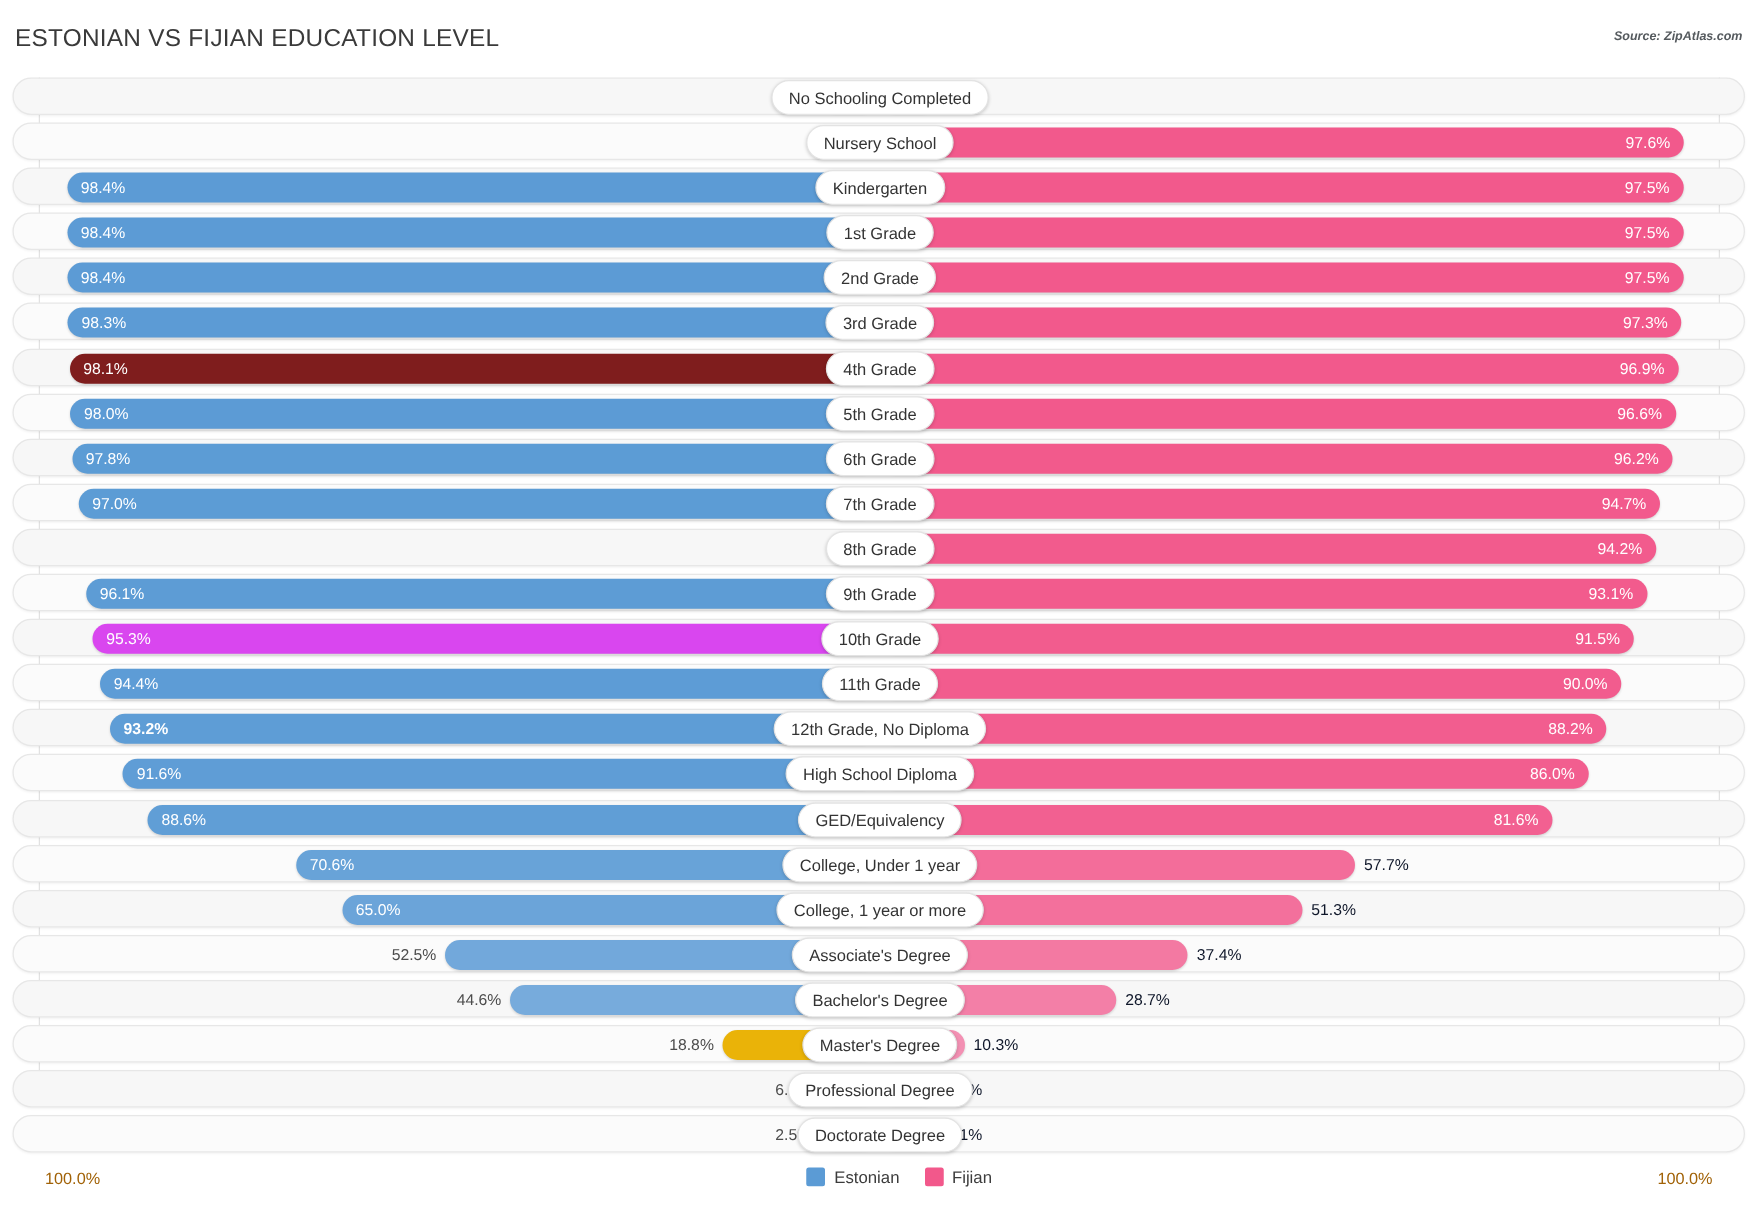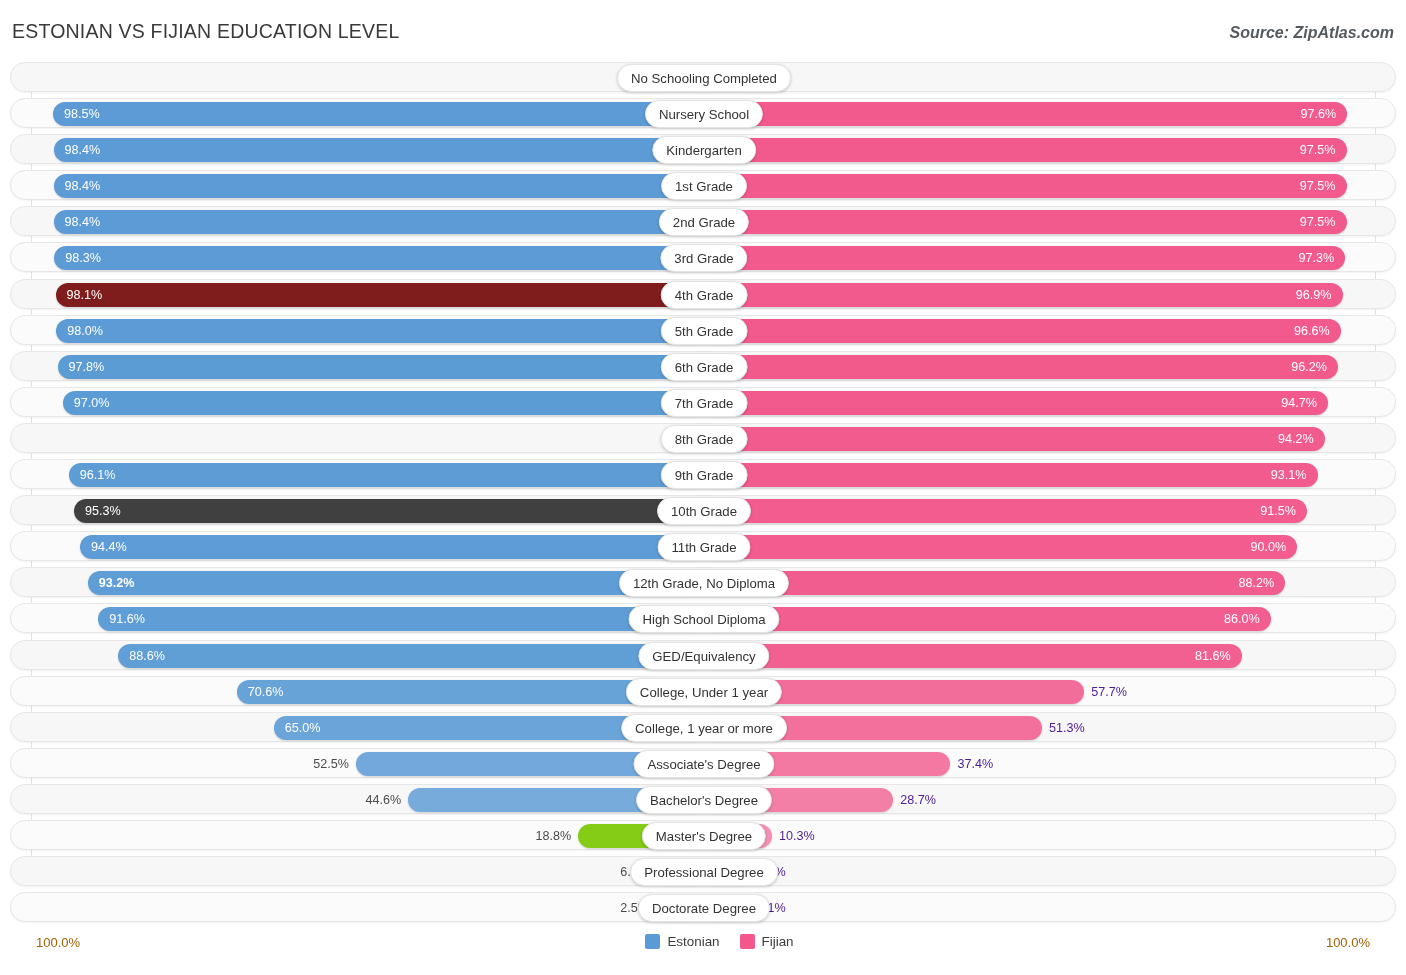--- a/index.html
+++ b/index.html
@@ -25,21 +25,21 @@
     position: absolute;
     left: 12px; top: 20px;
     font-size: 19.5px;
     letter-spacing: .2px;
     color: #3a3a3a;
     white-space: nowrap;
   }
   #source-label {
     position: absolute;
     right: 12px; top: 24px;
-    font-size: 16px;
+    font-size: 10px;
     font-style: italic;
     font-weight: bold;
     color: #555a5e;
     white-space: nowrap;
   }
 
   
   #plot {
     position: absolute;
     left: 0; top: 62px;
@@ -87,21 +87,21 @@
     position: absolute;
     top: 0;
     height: 24px;
     line-height: 24px;
     font-size: 12.6px;
     white-space: nowrap;
   }
   .val.inside-left  { left: 11px;  color: #ffffff; }
   .val.inside-right { right: 11px; color: #ffffff; }
   .val.outside-left  { right: calc(100% + 7px); color: #4c4c4c; }
-  .val.outside-right { left: calc(100% + 7px);  color: #4c1d95; }
+  .val.outside-right { left: calc(100% + 7px);  color: #0f172a; }
 
   .cat-pill {
     position: absolute;
     top: 1px;
     left: 693px;
     transform: translateX(-50%);
     height: 28px;
     line-height: 27px;
     padding: 0 13px;
     border-radius: 14px;
@@ -170,23 +170,20 @@
         <div class="row">
           <div class="bar left" style="width: 46px; background: rgb(160, 195, 230);">
             <span class="val outside-left">1.6%</span>
           </div>
           <div class="bar right" style="width: 46px; background: rgb(244, 157, 188);">
             <span class="val outside-right">2.5%</span>
           </div>
           <div class="cat-pill">No Schooling Completed</div>
         </div>
         <div class="row alt">
-          <div class="bar left" style="width: 649.115px; background: rgb(92, 155, 213);">
-            <span class="val inside-left">98.5%</span>
-          </div>
           <div class="bar right" style="width: 643.184px; background: rgb(242, 89, 140);">
             <span class="val inside-right">97.6%</span>
           </div>
           <div class="cat-pill">Nursery School</div>
         </div>
         <div class="row">
           <div class="bar left" style="width: 648.456px; background: rgb(92, 155, 213);">
             <span class="val inside-left">98.4%</span>
           </div>
           <div class="bar right" style="width: 642.525px; background: rgb(242, 89, 140);">
@@ -266,21 +263,21 @@
         <div class="row alt">
           <div class="bar left" style="width: 633.299px; background: rgb(93, 156, 213);">
             <span class="val inside-left">96.1%</span>
           </div>
           <div class="bar right" style="width: 613.529px; background: rgb(242, 91, 141);">
             <span class="val inside-right">93.1%</span>
           </div>
           <div class="cat-pill">9th Grade</div>
         </div>
         <div class="row">
-          <div class="bar left" style="width: 628.027px; background: #404040; margin-left: 24px;">
+          <div class="bar left" style="width: 628.027px; background: #d946ef; margin-left: 24px;">
             <span class="val inside-left">95.3%</span>
           </div>
           <div class="bar right" style="width: 602.985px; background: rgb(242, 92, 142);">
             <span class="val inside-right">91.5%</span>
           </div>
           <div class="cat-pill">10th Grade</div>
         </div>
         <div class="row alt">
           <div class="bar left" style="width: 622.096px; background: rgb(93, 156, 214);">
             <span class="val inside-left">94.4%</span>
@@ -347,21 +344,21 @@
         <div class="row">
           <div class="bar left" style="width: 293.914px; background: rgb(119, 171, 220);">
             <span class="val outside-left">44.6%</span>
           </div>
           <div class="bar right" style="width: 189.133px; background: rgb(243, 127, 167);">
             <span class="val outside-right">28.7%</span>
           </div>
           <div class="cat-pill">Bachelor's Degree</div>
         </div>
         <div class="row alt">
-          <div class="bar left" style="width: 123.892px; background: #84cc16;">
+          <div class="bar left" style="width: 123.892px; background: #eab308;">
             <span class="val outside-left">18.8%</span>
           </div>
           <div class="bar right" style="width: 67.877px; background: rgb(243, 144, 179);">
             <span class="val outside-right">10.3%</span>
           </div>
           <div class="cat-pill">Master's Degree</div>
         </div>
         <div class="row">
           <div class="bar left" style="width: 46px; background: rgb(152, 190, 228);">
             <span class="val outside-left">6.0%</span>

